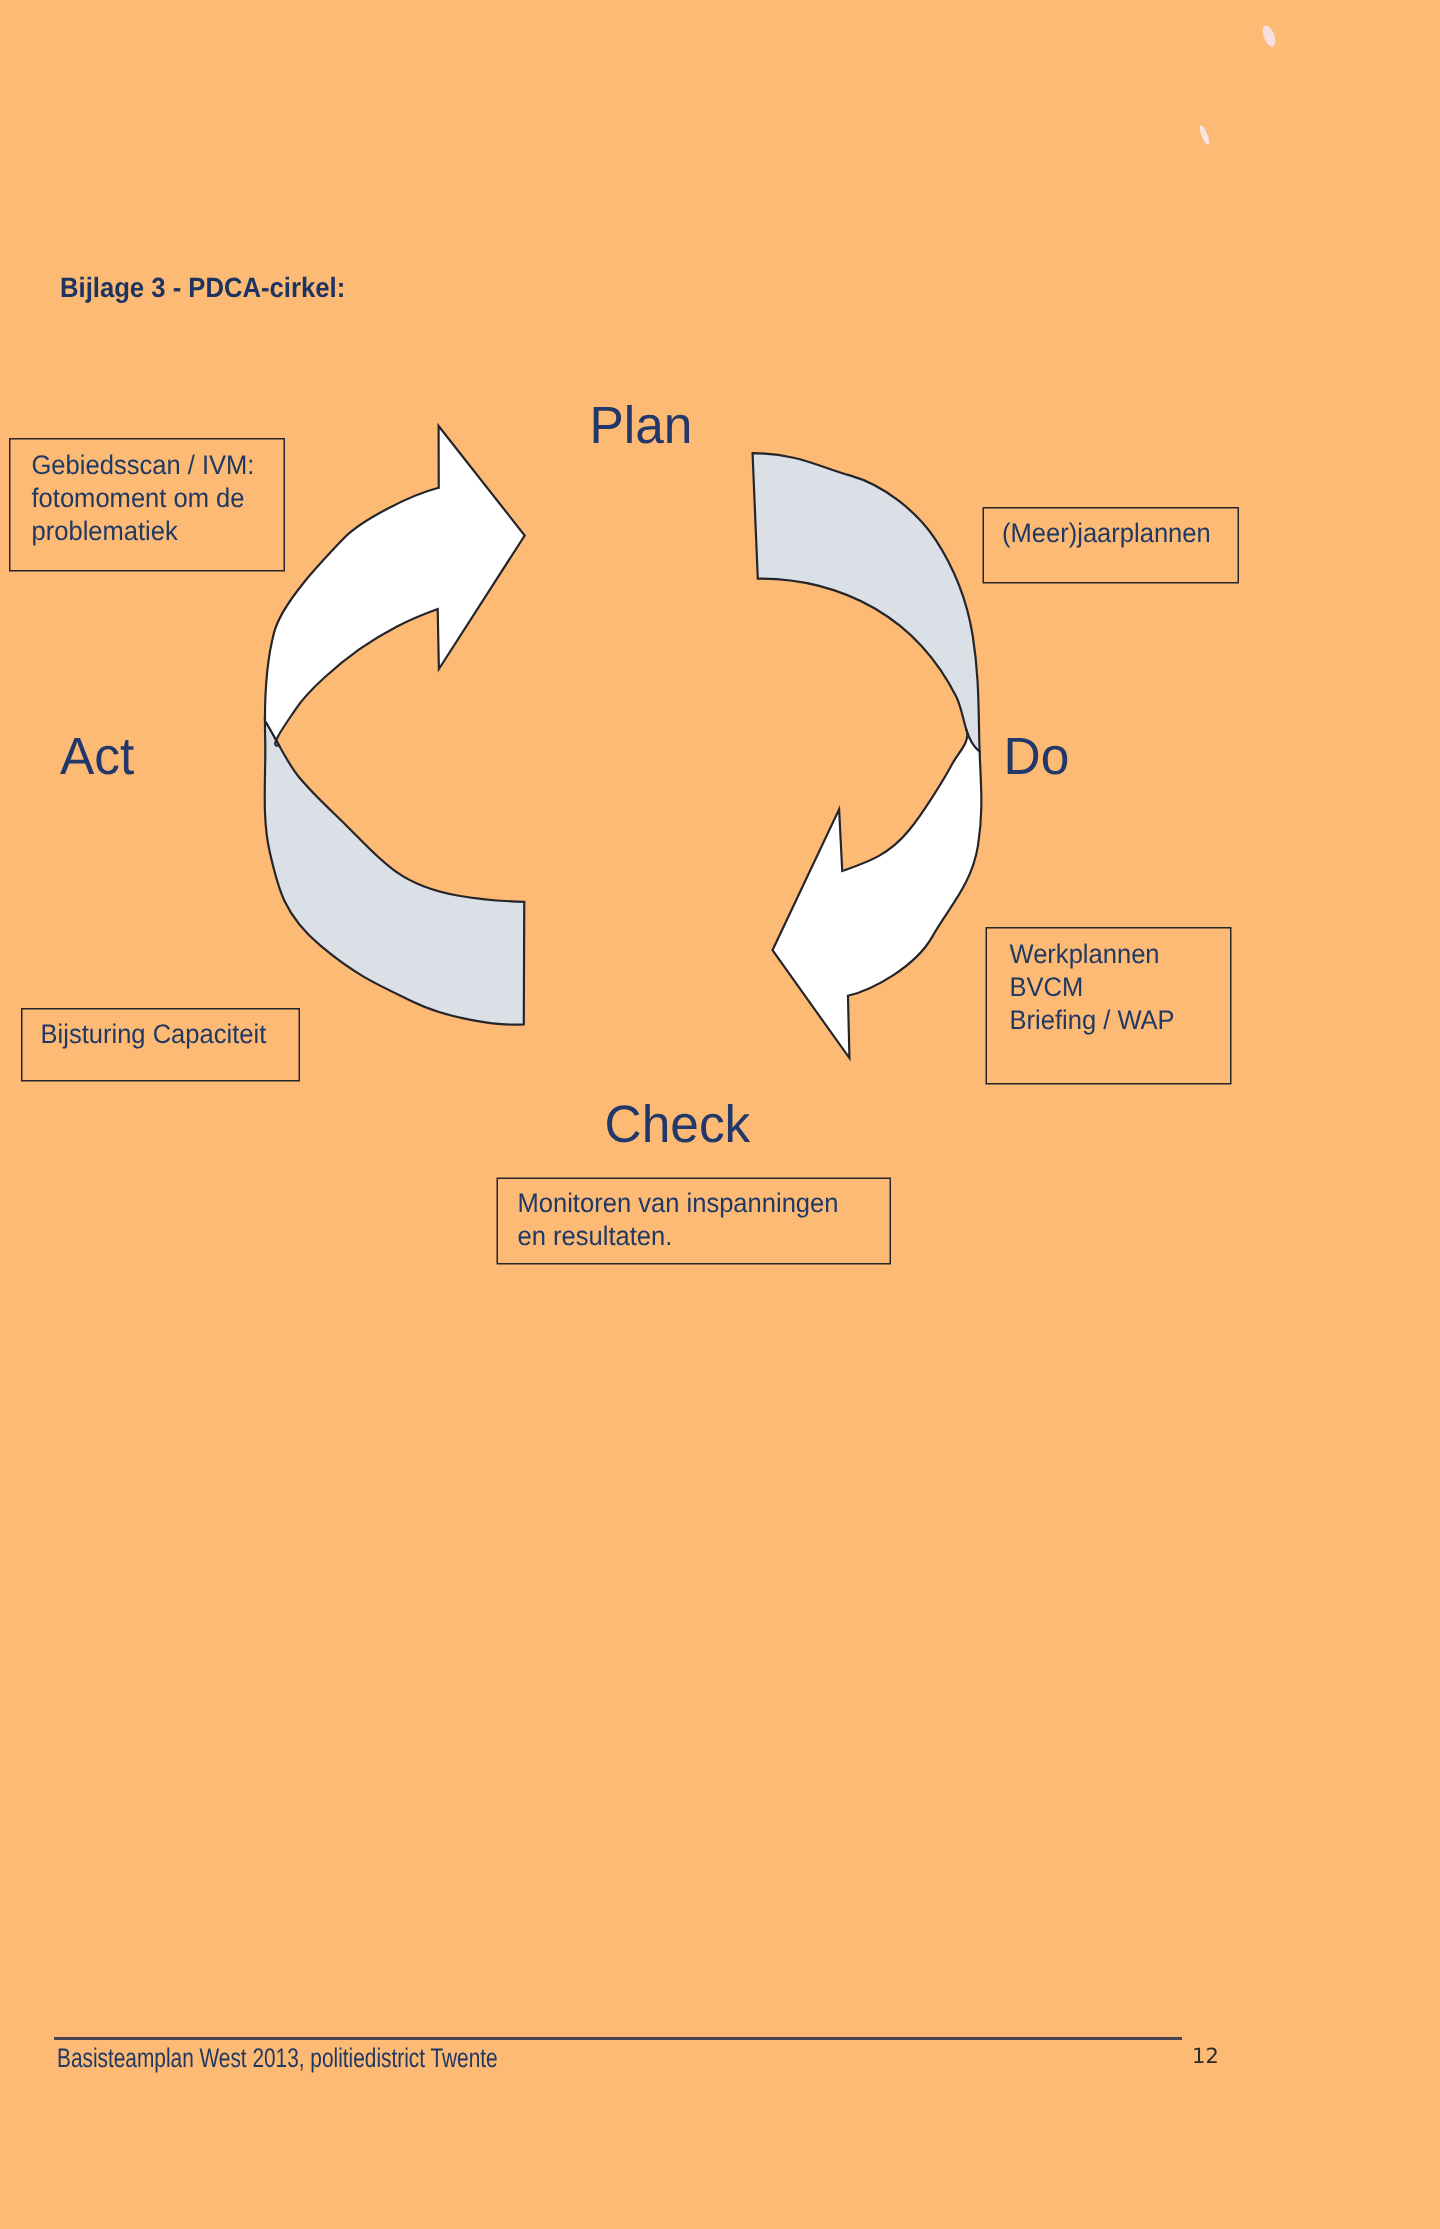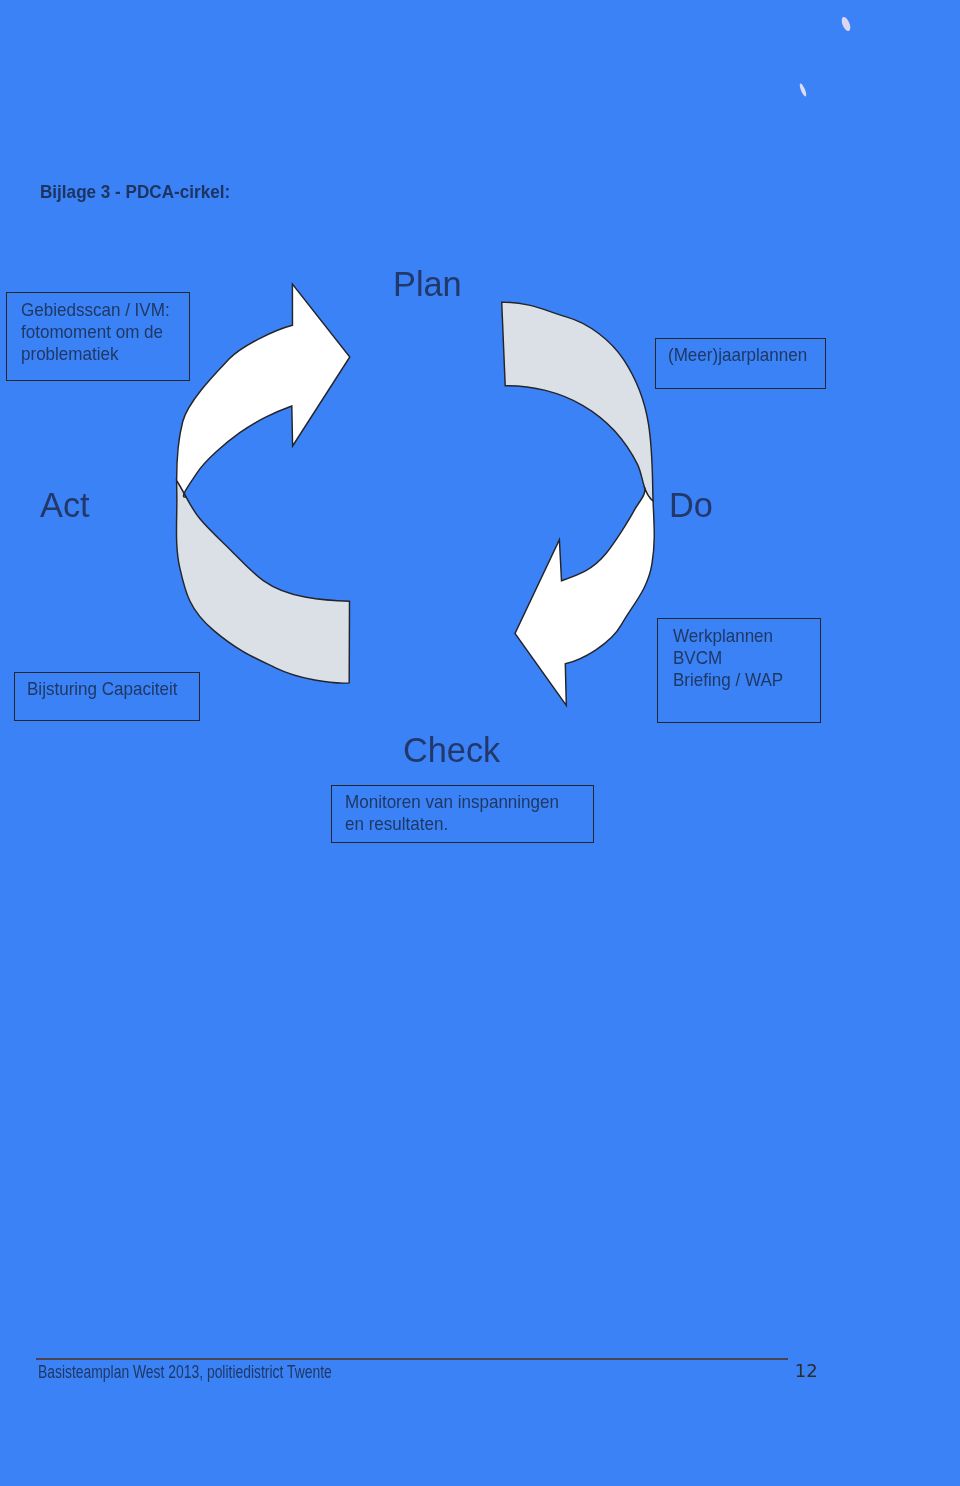--- a/index.html
+++ b/index.html
@@ -1,39 +1,39 @@
 <!DOCTYPE html>
 <html><head>
 <meta charset="utf-8">
 <title>Bijlage 3 - PDCA-cirkel</title>
 <style>
   html,body{margin:0;padding:0;background:#ffffff;}
   body{width:960px;height:1486px;position:relative;overflow:hidden;
        font-family:"Liberation Sans",sans-serif;color:#1f3864;}
-  .page{position:absolute;left:0;top:0;width:960px;height:1486px;background:#3b82f6;}
+  .page{position:absolute;left:0;top:0;width:960px;height:1486px;background:#fdba74;}
 
   #page-title{position:absolute;left:39.6px;top:180.5px;font-size:18.6px;line-height:22px;
               font-weight:bold;color:#1d3461;white-space:nowrap;
               transform:scaleX(0.92);transform-origin:0 0;}
 
   svg.diagram{position:absolute;left:0;top:0;width:960px;height:1486px;}
 
   .biglabel{position:absolute;font-size:35px;line-height:40px;color:#22376a;white-space:nowrap;
             transform:scaleX(0.98);transform-origin:0 0;}
 
   .box{position:absolute;box-sizing:border-box;border:1.8px solid #25252c;background:transparent;}
   .boxtext{position:absolute;font-size:17.9px;color:#1f3864;white-space:nowrap;
            transform:scaleX(0.952);transform-origin:0 0;}
   .boxtext div{line-height:22.3px;}
 
   #footer-rule{position:absolute;left:35.6px;top:1358.4px;width:752px;height:1.2px;
                background:#4a4452;}
   #footer-text{position:absolute;left:38.2px;top:1360.6px;font-size:18px;line-height:22px;
                color:#1f3864;white-space:nowrap;transform:scaleX(0.772);transform-origin:0 0;}
-  #page-number{position:absolute;left:794.7px;top:1360px;font-size:18px;line-height:22px;
+  #page-number{position:absolute;left:794.7px;top:1360px;font-size:14px;line-height:22px;
                font-family:"DejaVu Sans",sans-serif;color:#2c2c2c;white-space:nowrap;}
 </style>
 </head>
 <body>
 
 <div class="page">
 
   <div id="page-title">Bijlage 3 - PDCA-cirkel:</div>
 
   <svg class="diagram" viewBox="0 0 960 1486" xmlns="http://www.w3.org/2000/svg">

